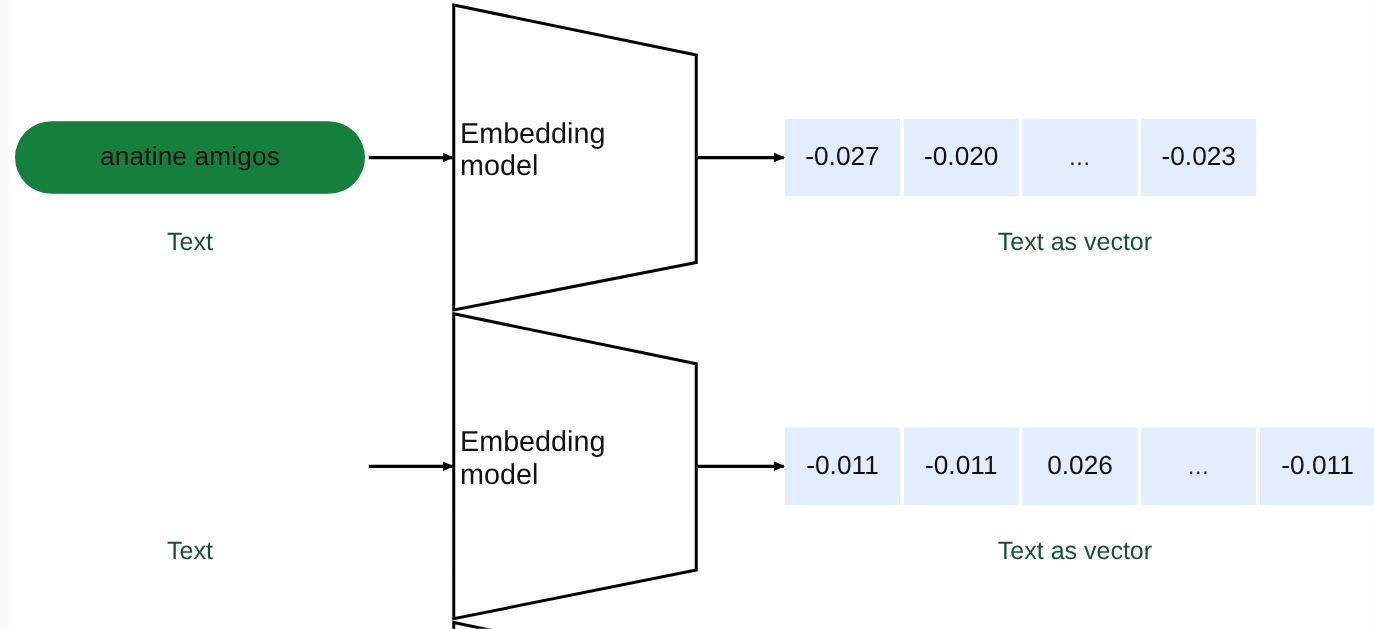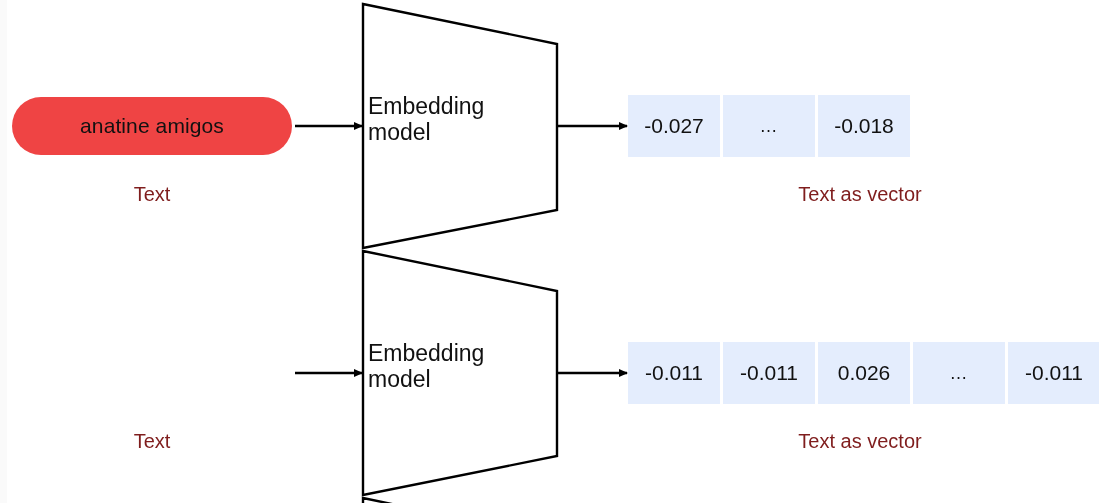--- a/index.html
+++ b/index.html
@@ -38,36 +38,36 @@
     width: 1099px;
     height: 503px;
   }
 
   
   .pill {
     position: absolute;
     box-sizing: border-box;
     height: 58px;
     border-radius: 29px;
-    background: #ef4444;
+    background: #15803d;
     display: flex;
     align-items: center;
     justify-content: center;
     color: #111111;
     font-size: 21px;
     letter-spacing: 0.1px;
   }
   .pill-1 { left: 12px; top: 97px;  width: 280px; }
   .pill-2 { left: 12px; top: 344px; width: 280px; }
 
   
   .caption {
     position: absolute;
     text-align: center;
-    color: #7f1d1d;
+    color: #14532d;
     font-size: 20px;
     white-space: nowrap;
   }
   .cap-text-1 { left: 12px; top: 183px; width: 280px; }
   .cap-text-2 { left: 12px; top: 430px; width: 280px; }
   .cap-vec-1  { left: 628px; top: 183px; width: 464px; }
   .cap-vec-2  { left: 628px; top: 430px; width: 464px; }
 
   
   .model-label {
@@ -135,22 +135,23 @@
   </div>
   <div class="caption cap-text-1">Text</div>
 
   <div class="model-label model-label-1">
     <div>Embedding</div>
     <div>model</div>
   </div>
 
   <div class="vector-row vector-row-1">
     <div class="vcell num">-0.027</div>
+    <div class="vcell num">-0.020</div>
     <div class="vcell ell">…</div>
-    <div class="vcell num">-0.018</div>
+    <div class="vcell num">-0.023</div>
   </div>
   <div class="caption cap-vec-1">Text as vector</div>
 
   <div class="caption cap-text-2">Text</div>
 
   <div class="model-label model-label-2">
     <div>Embedding</div>
     <div>model</div>
   </div>
 

